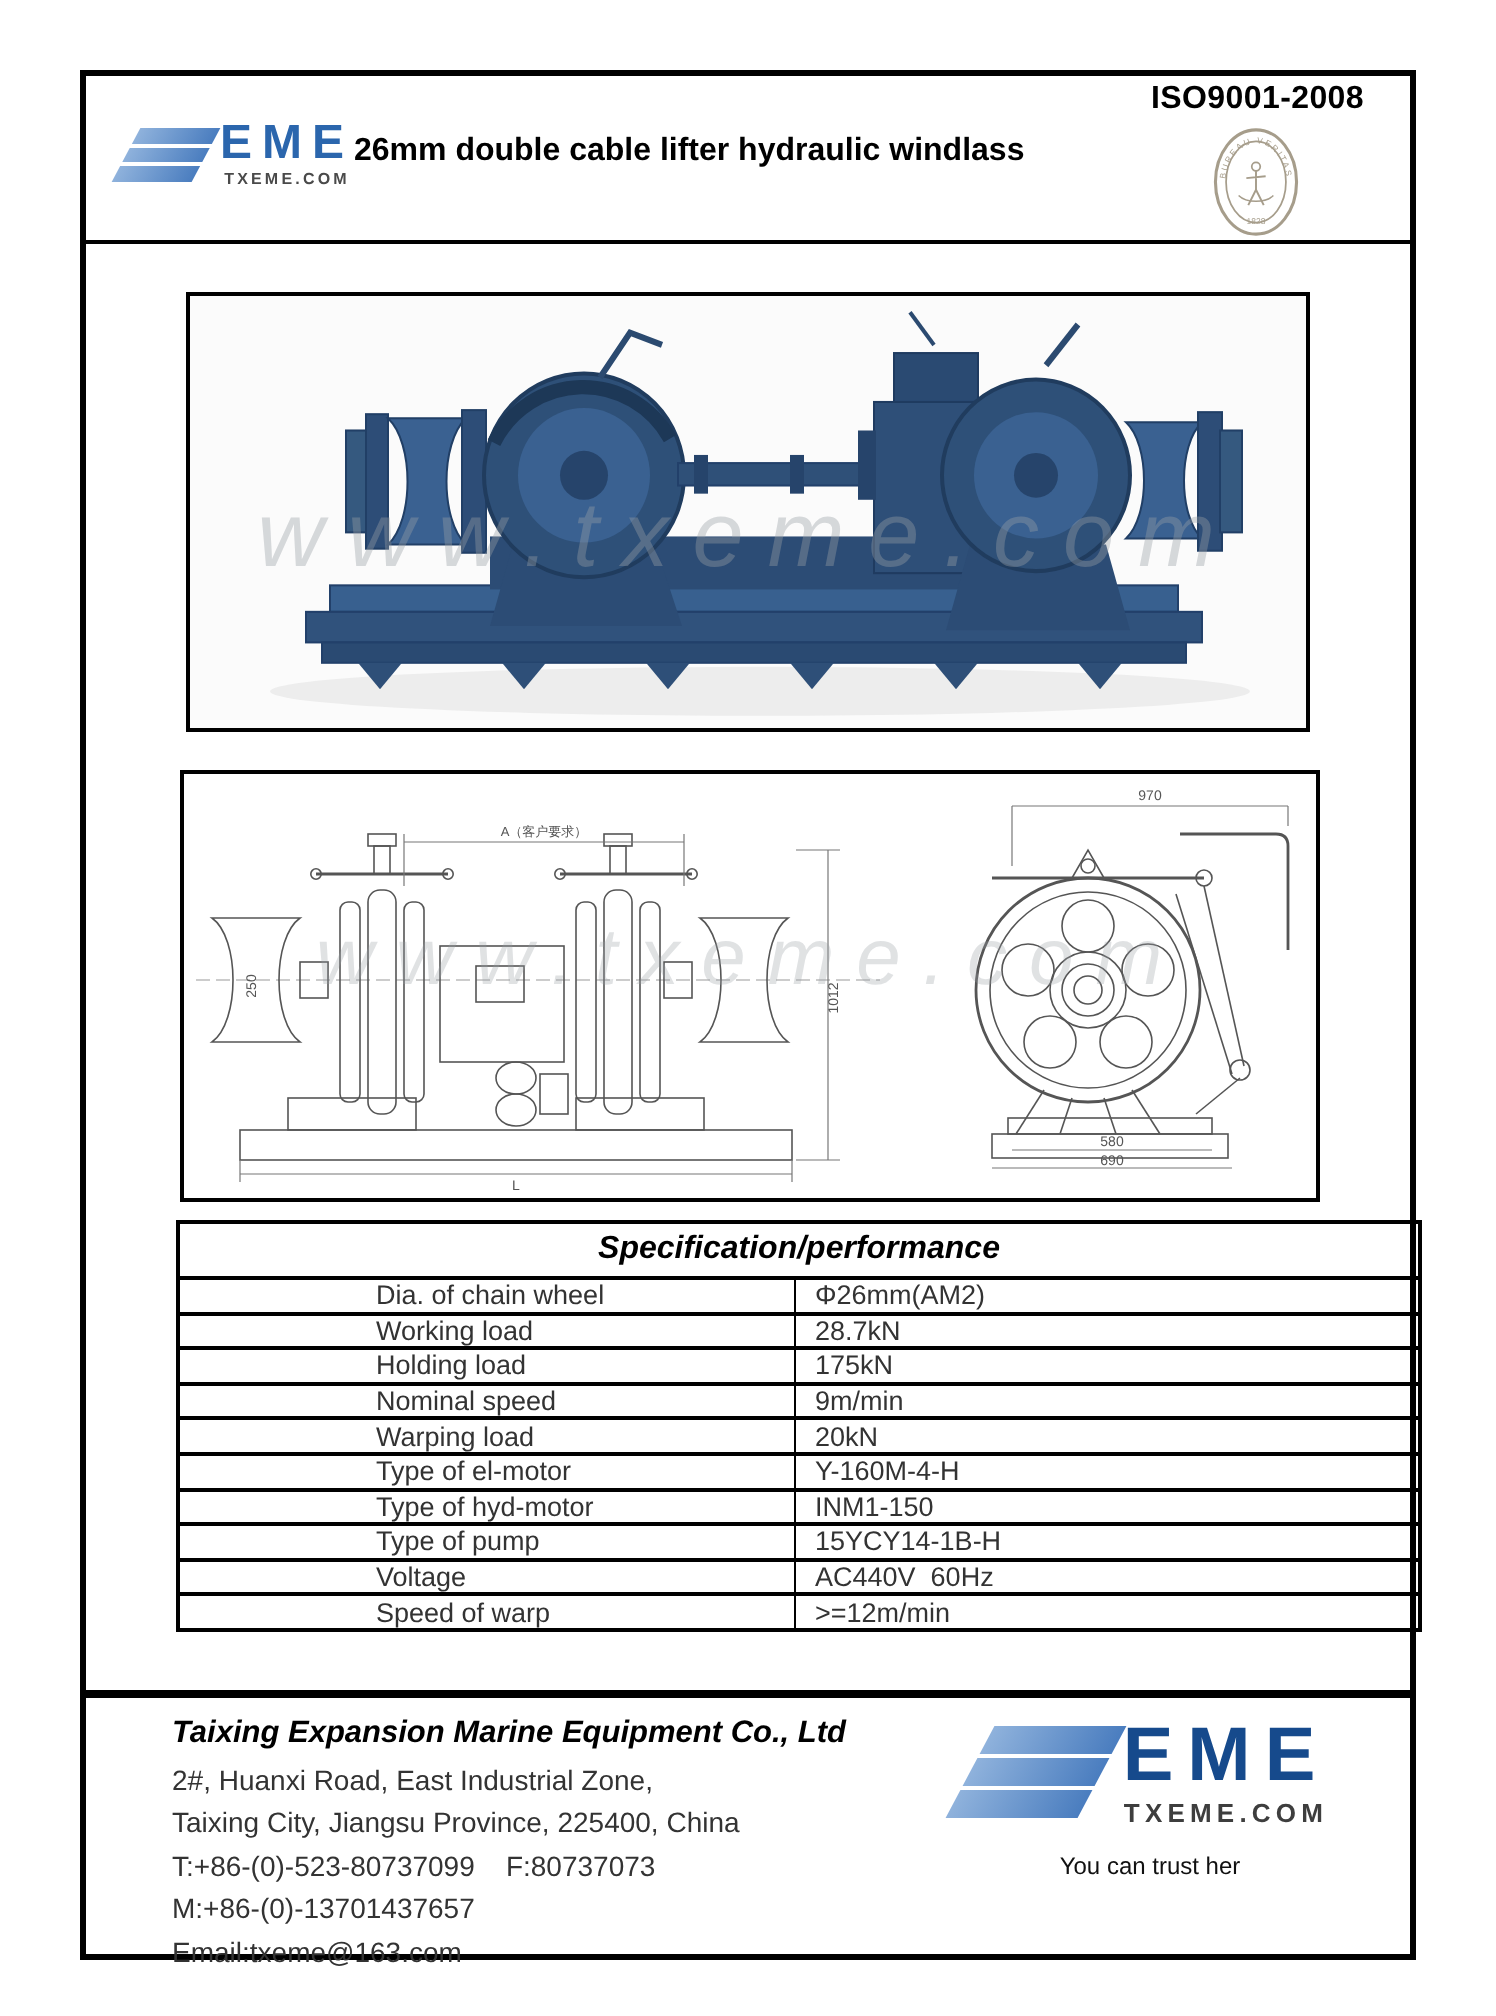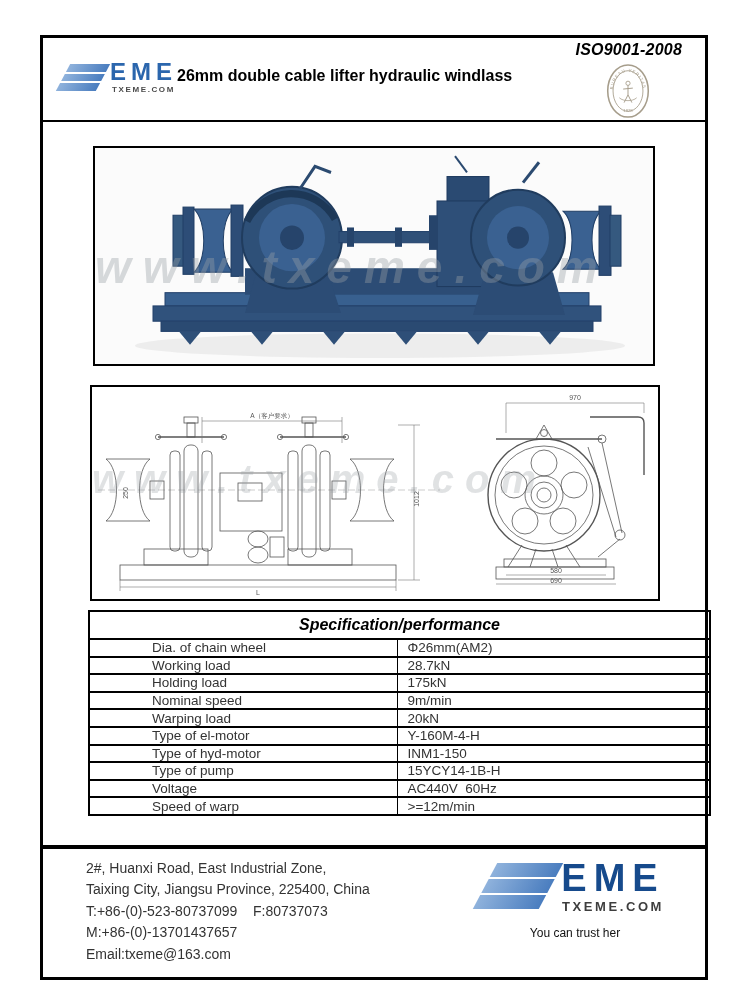--- a/index.html
+++ b/index.html
@@ -4,57 +4,57 @@
 <style>
   html,body{margin:0;padding:0;background:#fff;}
   .sheet{position:relative;width:748px;height:1008px;background:#fff;
          font-family:"Liberation Sans",sans-serif;overflow:hidden;}
   .main-box{position:absolute;left:40px;top:35px;width:662px;height:939px;
             border:3px solid #000;box-sizing:content-box;background:#fff;}
 
   
   .header{position:relative;height:82px;border-bottom:2px solid #000;}
   .iso{position:absolute;top:3px;right:23px;font-size:16px;font-weight:bold;
-       font-style:italic;color:#000;letter-spacing:.2px;}
+       color:#000;letter-spacing:.2px;}
   .logo{position:absolute;left:20px;top:22px;display:flex;align-items:center;gap:7px;}
   .logo-mark{width:40px;height:27px;transform:skewX(-28deg);display:flex;
              flex-direction:column;gap:2px;}
   .logo-mark .s{flex:1;background:linear-gradient(90deg,#8fb2dc,#4a7dbf);}
   .logo-text{display:flex;flex-direction:column;align-items:center;line-height:1;}
   .logo-text .eme{font-size:24px;font-weight:bold;color:#2b66ad;letter-spacing:5px;}
   .logo-text .dom{font-size:8px;font-weight:bold;color:#4a4a4a;letter-spacing:1.6px;margin-top:2px;}
   .doc-title{position:absolute;left:134px;top:29px;font-size:16px;font-weight:bold;color:#000;}
   .seal{position:absolute;right:54px;top:25px;width:46px;height:56px;}
 
   
   .photo-frame{position:absolute;left:50px;top:108px;width:558px;height:216px;
                border:2px solid #000;background:#fbfbfb;overflow:hidden;}
   .photo-frame svg{display:block;width:100%;height:100%;}
-  .watermark{position:absolute;left:0;right:0;text-align:left;font-weight:bold;
+  .watermark{position:absolute;left:0;right:0;text-align:center;font-weight:normal;
              font-style:italic;color:#9aa0a6;pointer-events:none;white-space:nowrap;}
   .wm-photo{top:92px;font-size:46px;letter-spacing:12px;opacity:.38;}
   .wm-draw{top:70px;font-size:40px;letter-spacing:11px;opacity:.30;}
 
   
   .drawing-frame{position:absolute;left:47px;top:347px;width:566px;height:212px;
                  border:2px solid #000;background:#fff;overflow:hidden;}
   .drawing-frame svg{display:block;width:100%;height:100%;}
   .dim{font-size:7px;fill:#555;font-family:"Liberation Sans",sans-serif;}
   .dimcn{font-size:6.5px;fill:#555;font-family:"Liberation Sans",sans-serif;}
 
   
   .spec{position:absolute;left:45px;top:572px;width:623px;border-collapse:collapse;}
   .spec th{border:2px solid #000;height:24px;font-size:16px;font-style:italic;
            font-weight:bold;color:#000;text-align:center;}
   .spec td{border-top:2px solid #000;border-bottom:2px solid #000;
            border-left:1px solid #000;border-right:1px solid #000;
            height:15.6px;font-size:13.5px;color:#333;white-space:pre-wrap;
            padding:0;vertical-align:middle;}
   .spec{border:2px solid #000;}
-  .spec td.lab{width:49.6%;padding-left:62px;}
+  .spec td.lab{width:49.6%;padding-left:98px;}
   .spec td.val{padding-left:10px;}
 
   
   .footer{position:absolute;left:0;top:807px;width:100%;height:125px;
           border-top:4px solid #000;background:#fff;}
   .footer-left{position:absolute;left:43px;top:9px;color:#333;}
   .company{font-size:15.5px;font-weight:bold;font-style:italic;color:#000;margin-bottom:4px;}
   .fline{font-size:14px;line-height:21.4px;white-space:pre-wrap;}
   .footer-right{position:absolute;right:14px;top:10px;width:232px;text-align:center;}
   .logo-big{display:flex;align-items:center;justify-content:center;gap:10px;}
@@ -292,20 +292,21 @@
       </tr>
       <tr>
         <td class="lab">Speed of warp</td>
         <td class="val">&gt;=12m/min</td>
       </tr>
     </tbody>
       </table>
 
     <div class="footer">
       <div class="footer-left">
+        <div class="company">Taixing Expansion Marine Equipment Co., Ltd</div>
         <div class="fline">2#, Huanxi Road, East Industrial Zone,</div>
         <div class="fline">Taixing City, Jiangsu Province, 225400, China</div>
         <div class="fline">T:+86-(0)-523-80737099    F:80737073</div>
         <div class="fline">M:+86-(0)-13701437657</div>
         <div class="fline">Email:txeme@163.com</div>
       </div>
 
       <div class="footer-right">
         <div class="logo-big">
           <div class="logo-mark big">

